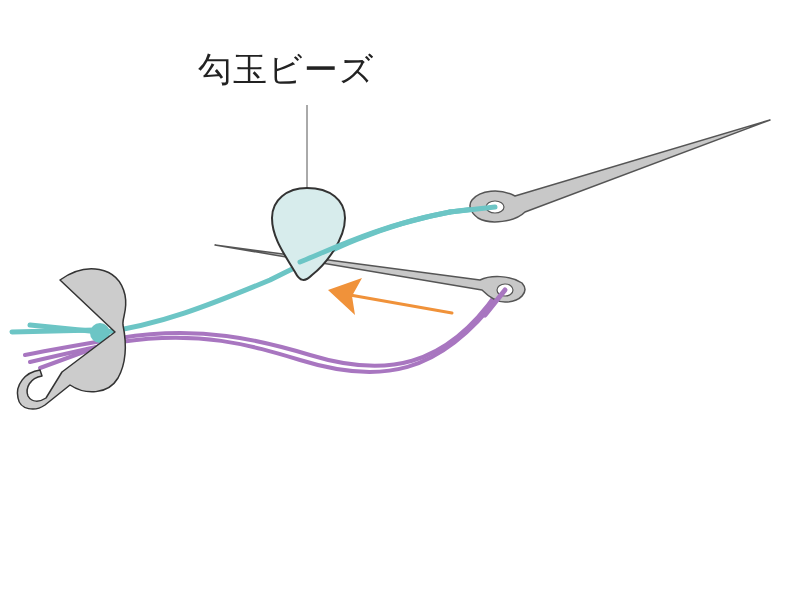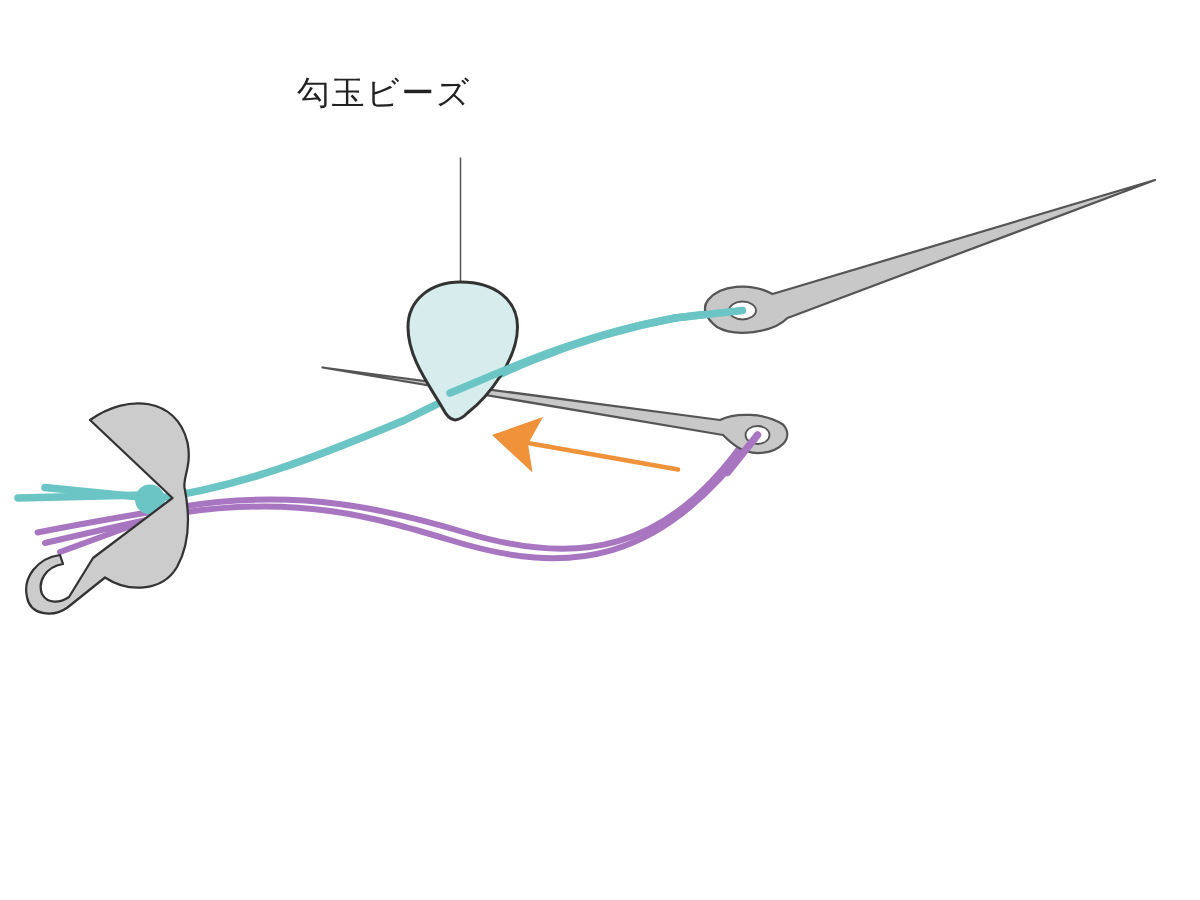--- a/index.html
+++ b/index.html
@@ -1,20 +1,20 @@
 <!DOCTYPE html>
 <html><head>
   <meta charset="utf-8">
   <style>
     html, body { margin: 0; padding: 0; background: #ffffff; }
     body { width: 800px; height: 600px; position: relative; overflow: hidden; font-family: "DejaVu Sans", sans-serif; }
     #diagram { position: absolute; left: 0; top: 0; width: 800px; height: 600px; }
     .label {
       position: absolute; left: 198px; top: 52px;
-      font-size: 22px; color: #222222; letter-spacing: 1px;
+      font-size: 34px; color: #222222; letter-spacing: 1px;
       font-family: "DejaVu Sans", sans-serif; line-height: 1;
     }
   </style>
 </head>
 <body>
 
 <div class="label">勾玉ビーズ</div>
 
 <svg id="diagram" viewBox="0 0 800 600" xmlns="http://www.w3.org/2000/svg">
 

